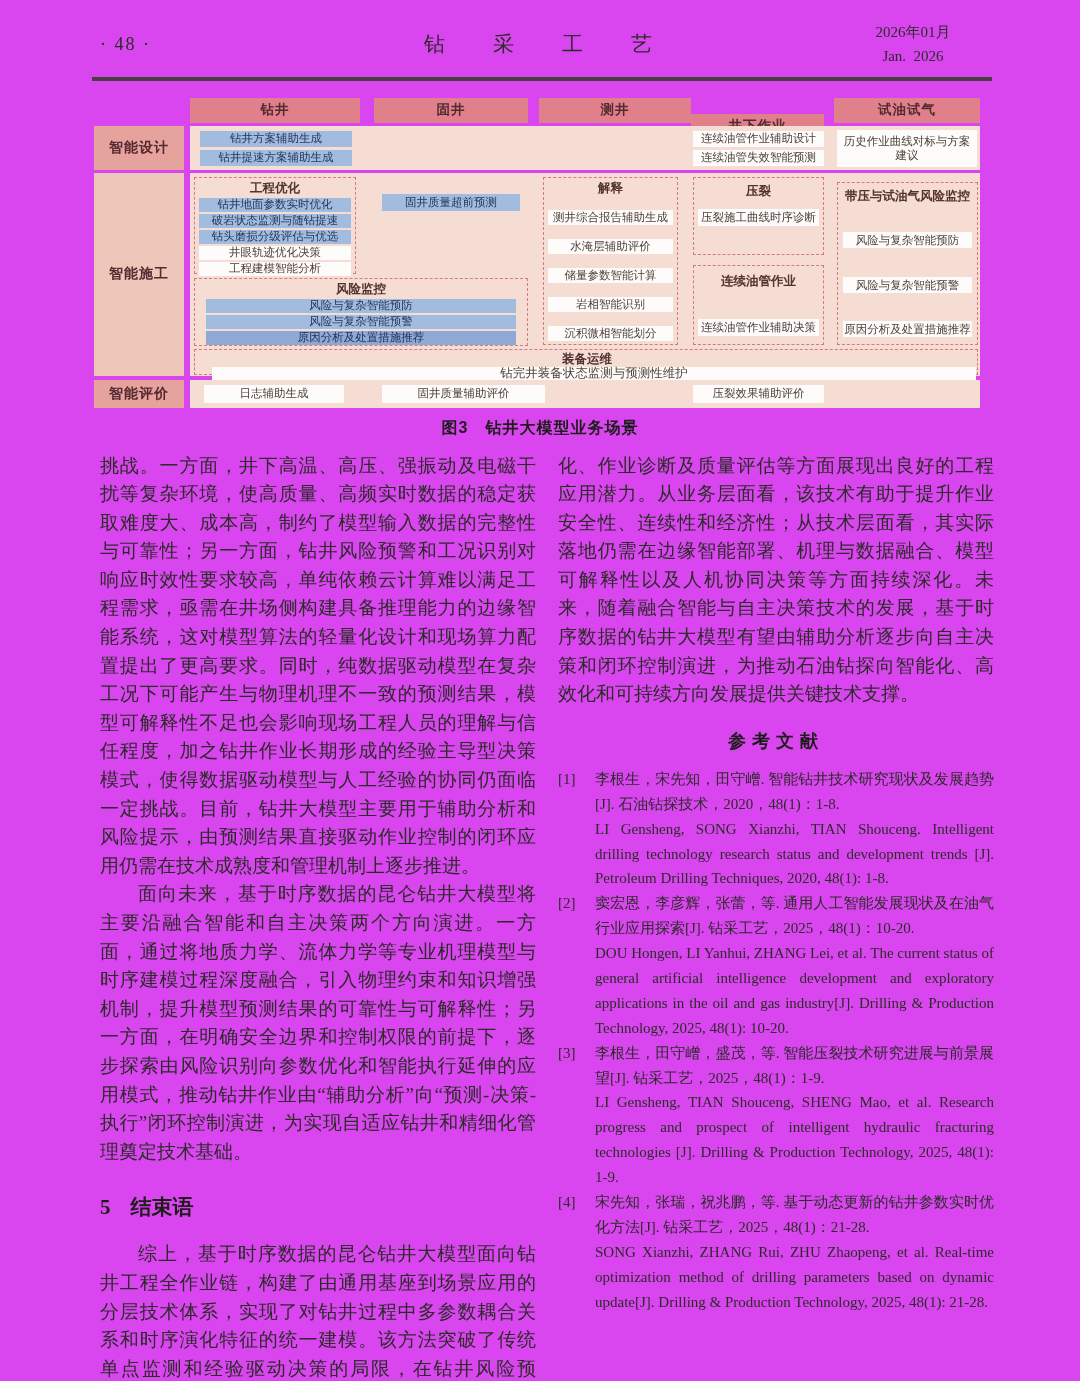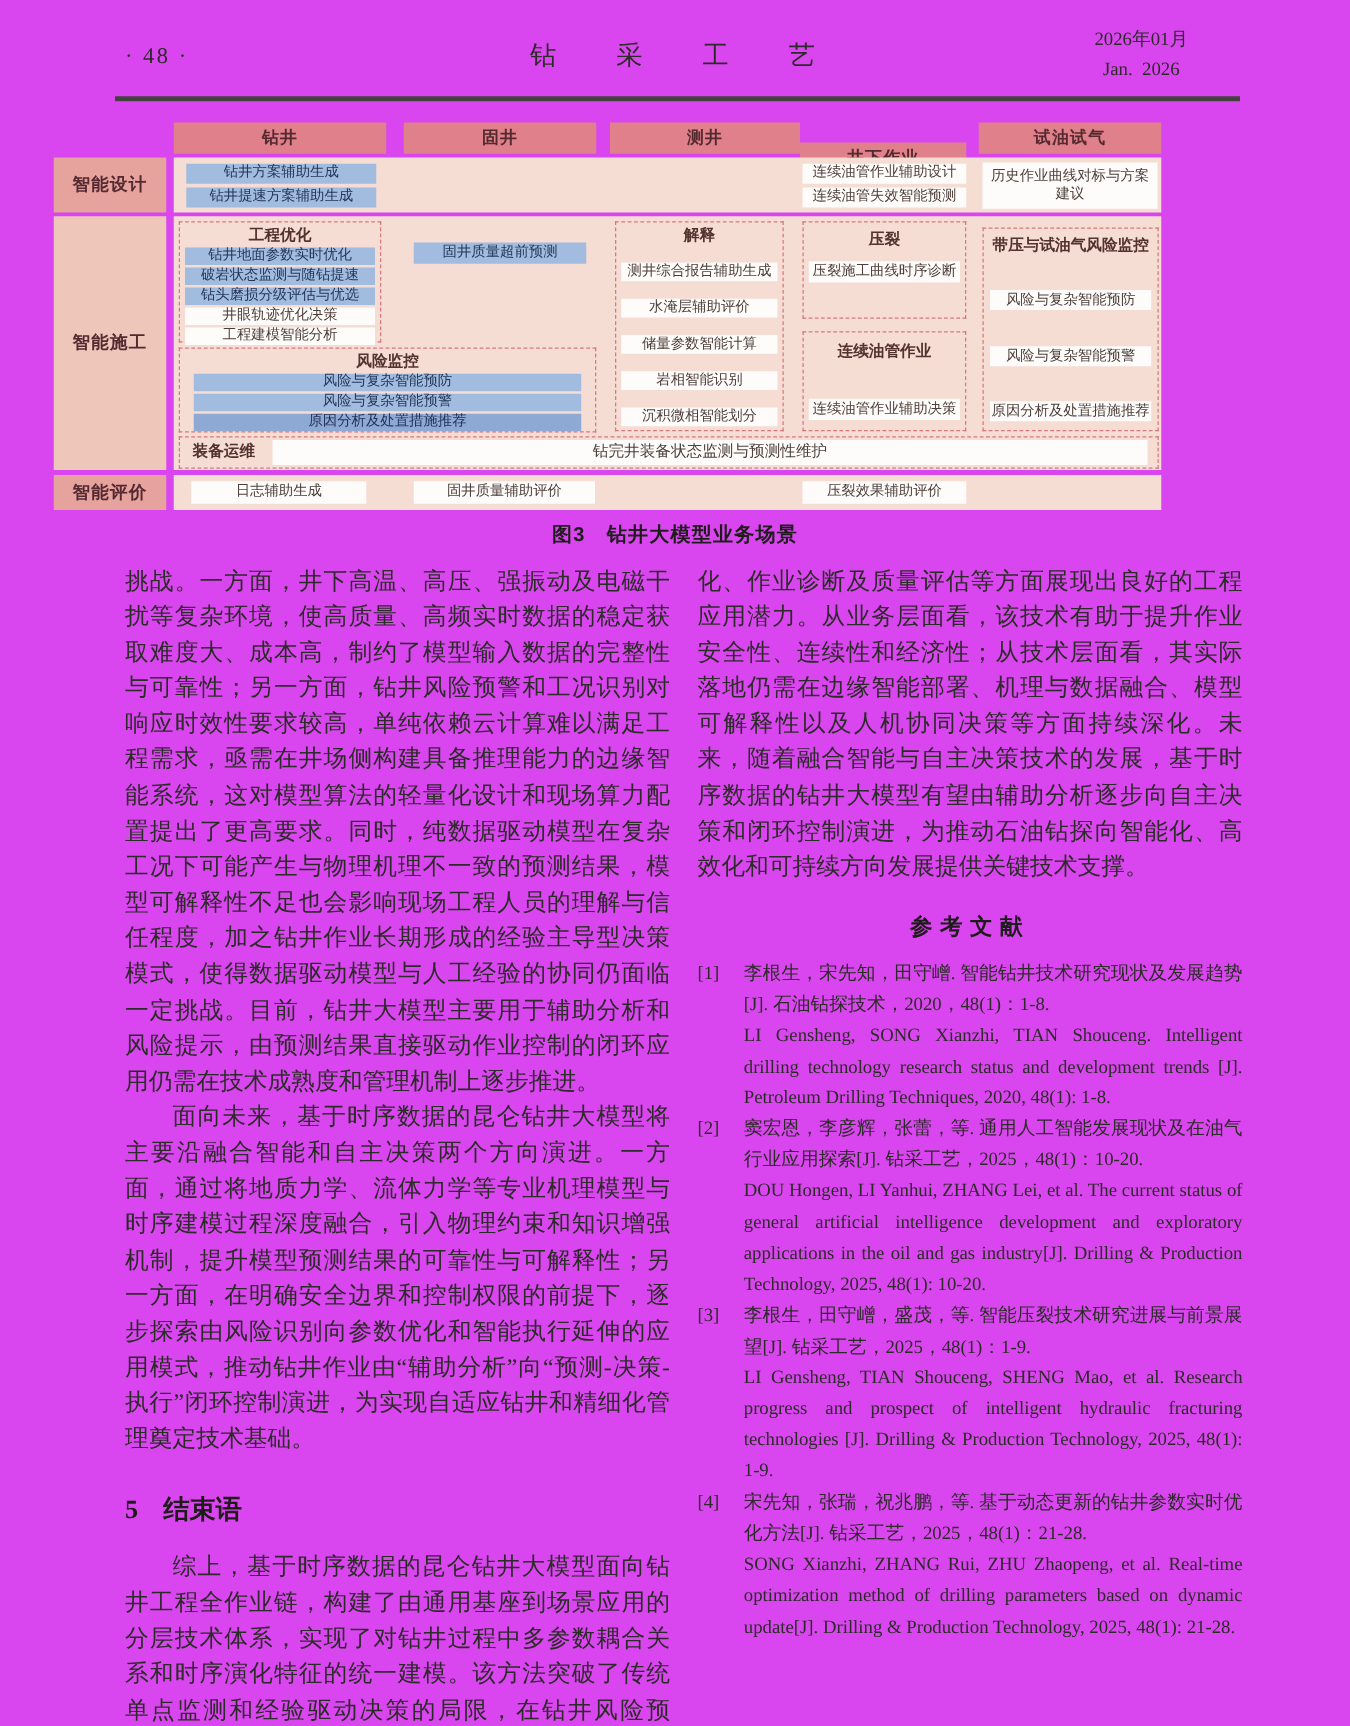--- a/index.html
+++ b/index.html
@@ -14,42 +14,42 @@
   .pg-num{font-size:18px;letter-spacing:2px;width:140px;}
   .pg-center{text-align:center;flex:1;}
   .journal-cn{font-size:21px;letter-spacing:2px;white-space:pre;}
   .journal-en{font-size:13.5px;margin-top:4px;letter-spacing:.4px;}
   .pg-right{text-align:center;width:150px;font-size:15px;line-height:1.6;}
   .pg-right div{white-space:pre;}
   .header-rule{height:3.5px;background:#44423f;margin:9px 88px 0 92px;}
 
   
   .fig{margin:17px 0 0 0;}
-  .fig-canvas{position:relative;width:888px;height:312px;margin-left:43px;
+  .fig-canvas{position:relative;width:888px;height:312px;margin-left:94px;
     font-family:Liberation Serif, serif;}
   .abs{position:absolute;box-sizing:border-box;}
   .hdr{background:#e0808a;color:#542930;font-weight:bold;font-size:13.5px;
     display:flex;align-items:center;justify-content:center;letter-spacing:1px;}
   .lbl{background:#e6a29d;color:#542930;font-weight:bold;font-size:14px;
     display:flex;align-items:center;justify-content:center;letter-spacing:1px;}
   .lbl.light{background:#eec7ba;}
   .band{background:#f5ddd3;}
   .itm{display:flex;align-items:center;justify-content:center;text-align:center;
     font-size:11.5px;line-height:1.25;}
   .blue{background:#a2bcdf;color:#25375a;}
   .bluedark{background:#8da9d4;color:#22335a;}
   .white{background:#fefcfa;color:#4c3e39;}
   .dash{border:1.5px dashed #d6787e;display:flex;flex-direction:column;
     align-items:center;padding:3px 4px;}
   .dash .itm{width:100%;min-height:14px;}
   .dtitle{color:#54322f;font-weight:bold;font-size:12.5px;text-align:center;
     flex:none;line-height:1.2;}
   .gap{display:flex;flex-direction:column;gap:2px;width:100%;}
   .spread{justify-content:space-between;}
-  .equip{flex-direction:row;align-items:center;padding:2px 8px 2px 10px;}
+  .equip{flex-direction:column;align-items:center;padding:2px 8px 2px 10px;}
   .equip .dtitle{font-size:12.5px;}
   .equip .itm{flex:1;margin-left:14px;height:20px;font-size:12.5px;}
   .figcap{font-weight:bold;font-size:16px;text-align:center;margin-top:8px;
     color:#1f1d1c;font-family:"Liberation Sans","DejaVu Sans",sans-serif;
     letter-spacing:1px;}
 
   
   .columns{display:flex;gap:22px;padding:13px 86px 0 100px;}
   .col{width:436px;}
   .col p{margin:0;font-size:19px;line-height:28.6px;text-align:justify;}
@@ -144,21 +144,21 @@
       <div class="abs dash spread" style="left:743px;top:84px;width:141px;height:163px;padding:6px 5px">
         <div class="dtitle">带压与试油气风险监控</div>
         <div class="itm white" style="min-height:16px">风险与复杂智能预防</div>
         <div class="itm white" style="min-height:16px">风险与复杂智能预警</div>
         <div class="itm white" style="min-height:16px">原因分析及处置措施推荐</div>
       </div>
 
       <div class="abs lbl" style="left:0;top:282px;width:90px;height:28px">智能评价</div>
       <div class="abs band" style="left:96px;top:282px;width:790px;height:28px"></div>
       <div class="abs itm white" style="left:110px;top:287px;width:140px;height:18px">日志辅助生成</div>
-      <div class="abs itm white" style="left:288px;top:287px;width:145px;height:18px">固井质量辅助评价</div>
+      <div class="abs itm white" style="left:288px;top:287px;width:163px;height:18px">固井质量辅助评价</div>
       <div class="abs itm white" style="left:599px;top:287px;width:131px;height:18px">压裂效果辅助评价</div>
     </div>
     <figcaption class="figcap">图3　钻井大模型业务场景</figcaption>
   </figure>
 
   <main class="columns">
     <div class="col">
       <p>挑战。一方面，井下高温、高压、强振动及电磁干扰等复杂环境，使高质量、高频实时数据的稳定获取难度大、成本高，制约了模型输入数据的完整性与可靠性；另一方面，钻井风险预警和工况识别对响应时效性要求较高，单纯依赖云计算难以满足工程需求，亟需在井场侧构建具备推理能力的边缘智能系统，这对模型算法的轻量化设计和现场算力配置提出了更高要求。同时，纯数据驱动模型在复杂工况下可能产生与物理机理不一致的预测结果，模型可解释性不足也会影响现场工程人员的理解与信任程度，加之钻井作业长期形成的经验主导型决策模式，使得数据驱动模型与人工经验的协同仍面临一定挑战。目前，钻井大模型主要用于辅助分析和风险提示，由预测结果直接驱动作业控制的闭环应用仍需在技术成熟度和管理机制上逐步推进。</p>
       <p class="ind">面向未来，基于时序数据的昆仑钻井大模型将主要沿融合智能和自主决策两个方向演进。一方面，通过将地质力学、流体力学等专业机理模型与时序建模过程深度融合，引入物理约束和知识增强机制，提升模型预测结果的可靠性与可解释性；另一方面，在明确安全边界和控制权限的前提下，逐步探索由风险识别向参数优化和智能执行延伸的应用模式，推动钻井作业由“辅助分析”向“预测-决策-执行”闭环控制演进，为实现自适应钻井和精细化管理奠定技术基础。</p>
       <h2 class="sec"><span class="no">5</span><span>结束语</span></h2>

